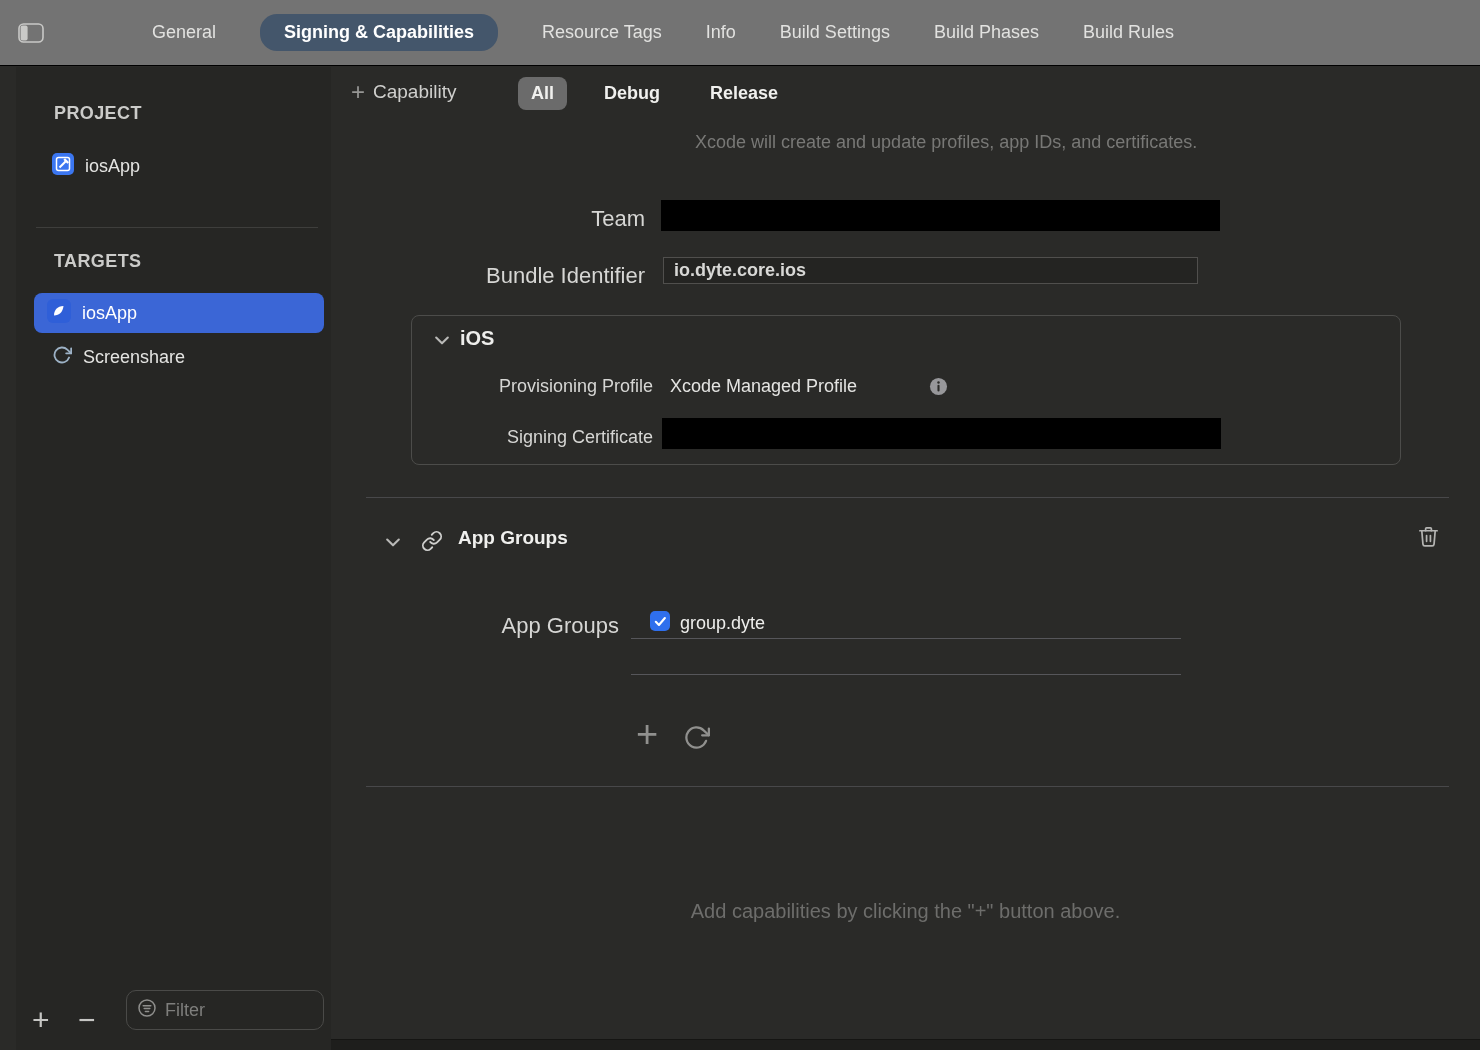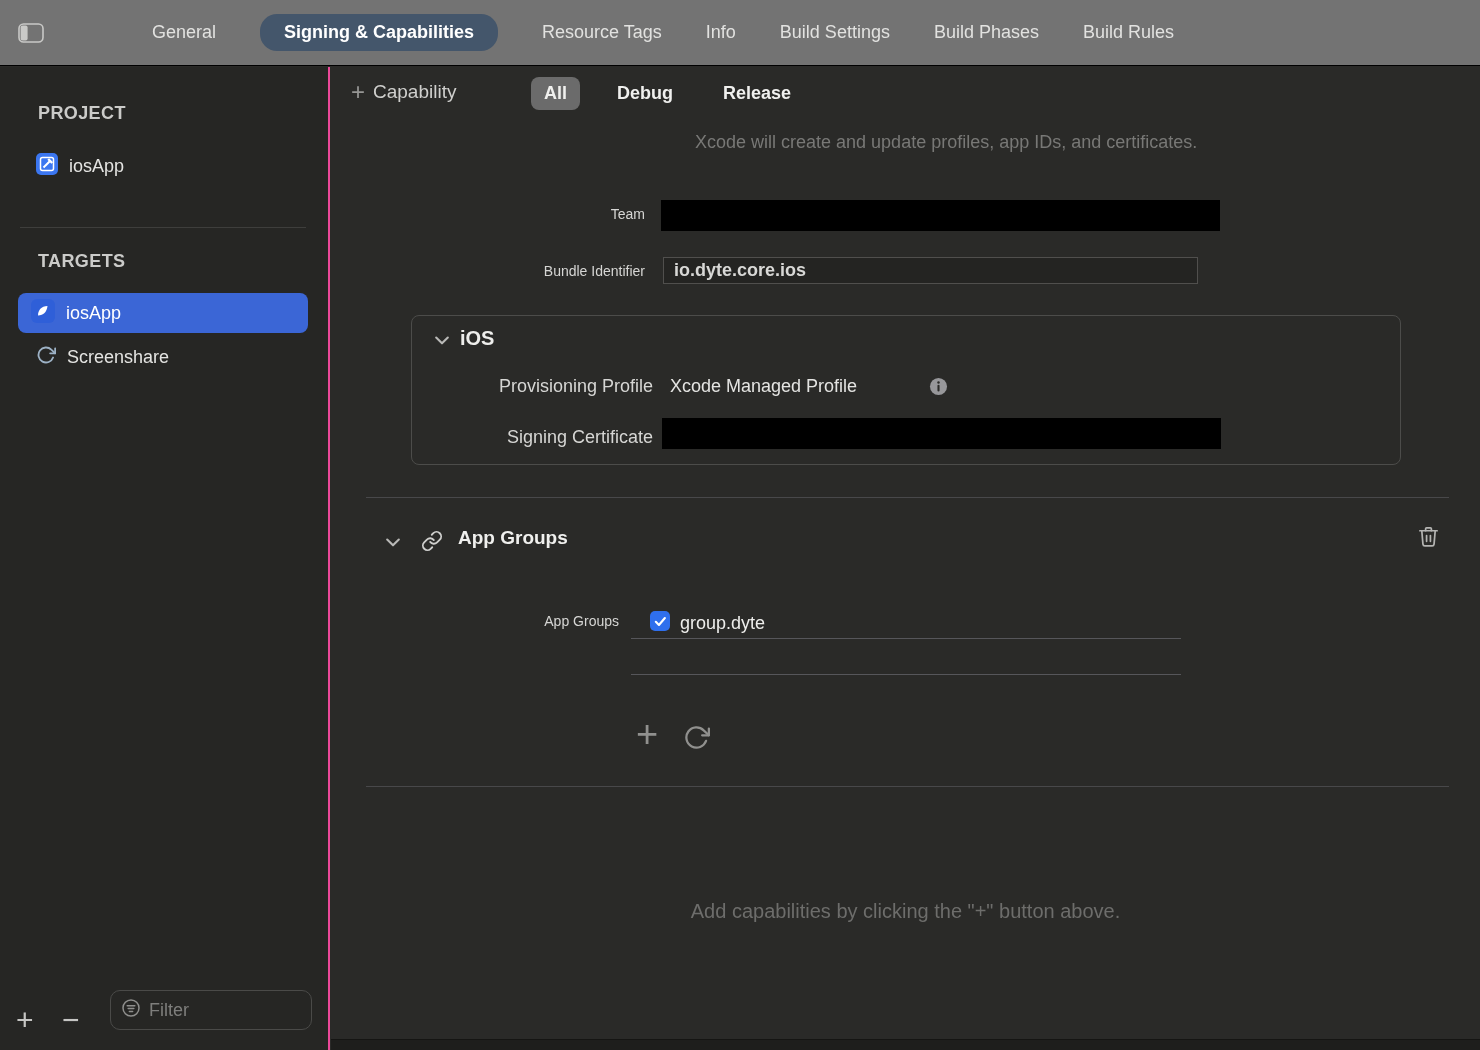--- a/index.html
+++ b/index.html
@@ -10,41 +10,41 @@
   .window { position:relative; width:1480px; height:1050px; background:#2a2a28; overflow:hidden; color:#e6e6e4; }
 
   
   .topbar { position:absolute; top:0; left:0; right:0; height:66px; background:#737373; border-bottom:1px solid #000; display:flex; align-items:center; }
   .sidebar-toggle { margin-left:18px; width:26px; height:20px; display:flex; align-items:center; }
   .tabs { display:flex; align-items:center; margin-left:108px; gap:44px; }
   .tab { font-size:18px; color:#e2e2e0; white-space:nowrap; }
   .tab.active { background:#44566b; border-radius:17px; padding:8px 24px; font-weight:600; color:#ffffff; }
 
   
-  .sidebar { position:absolute; top:67px; left:0; width:330px; bottom:0; background:#262624; border-right:2px solid #ec4899; }
+  .sidebar { position:absolute; top:67px; left:16px; width:330px; bottom:0; background:#262624; border-right:6px solid #ec4899; }
   .side-header { position:absolute; left:38px; font-size:18px; font-weight:700; color:#cbcbc9; letter-spacing:.4px; }
   .side-row { position:absolute; display:flex; align-items:center; gap:11px; font-size:18px; color:#e4e4e2; }
   .side-row.selected { left:18px; width:290px; height:40px; background:#3b66d6; border-radius:8px; padding-left:13px; color:#ffffff; }
   .side-divider { position:absolute; left:20px; right:22px; height:1px; background:#3e3e3c; }
   .side-bottom-btn { position:absolute; bottom:16px; font-size:30px; color:#c6c6c4; line-height:28px; }
   .filter-field { position:absolute; left:110px; right:16px; bottom:20px; height:40px; border:1px solid #4a4a48; border-radius:10px; display:flex; align-items:center; gap:8px; padding:0 10px; }
   .filter-field input { flex:1; background:transparent; border:none; outline:none; color:#d2d2d0; font-size:18px; min-width:0; }
   .filter-field input::placeholder { color:#7e7e7c; }
 
   
   .content { position:absolute; top:67px; left:331px; right:0; bottom:0; background:#2a2a28; }
   .cap-btn { position:absolute; left:20px; top:14px; display:flex; align-items:center; gap:8px; font-size:19px; color:#cfcfcd; }
   .cap-btn .plus { font-size:24px; color:#969694; line-height:20px; }
-  .segmented { position:absolute; left:200px; top:10px; display:flex; align-items:center; gap:24px; }
+  .segmented { position:absolute; left:187px; top:10px; display:flex; align-items:center; gap:24px; }
   .seg { font-size:18px; font-weight:700; color:#f0f0ee; padding:6px 13px; }
   .seg.active { background:#6b6b6b; border-radius:8px; }
 
   .signing-note { position:absolute; left:364px; top:62px; width:505px; font-size:18px; line-height:26px; color:#787876; }
 
-  .form-label { position:absolute; text-align:right; font-size:14px; color:#d6d6d4; white-space:nowrap; }
+  .form-label { position:absolute; text-align:right; font-size:22px; color:#d6d6d4; white-space:nowrap; }
   .redacted { position:absolute; background:#000; }
   .text-field { position:absolute; background:#242422; border:1px solid #504f4d; color:#d8d8d6; font-size:18px; padding:0 10px; outline:none; }
 
   .ios-box { position:absolute; left:80px; top:248px; width:990px; height:150px; border:1px solid #4c4c4a; border-radius:8px; }
   .chev { width:20px; height:20px; display:inline-flex; }
   .ios-box .box-title { position:absolute; left:48px; top:11px; font-size:20px; font-weight:700; color:#eeeeec; }
   .box-label { position:absolute; text-align:right; font-size:18px; color:#d6d6d4; white-space:nowrap; }
   .box-value { position:absolute; font-size:18px; color:#e4e4e2; }
 
   .h-divider { position:absolute; left:35px; width:1083px; height:1px; background:#48484a; }

